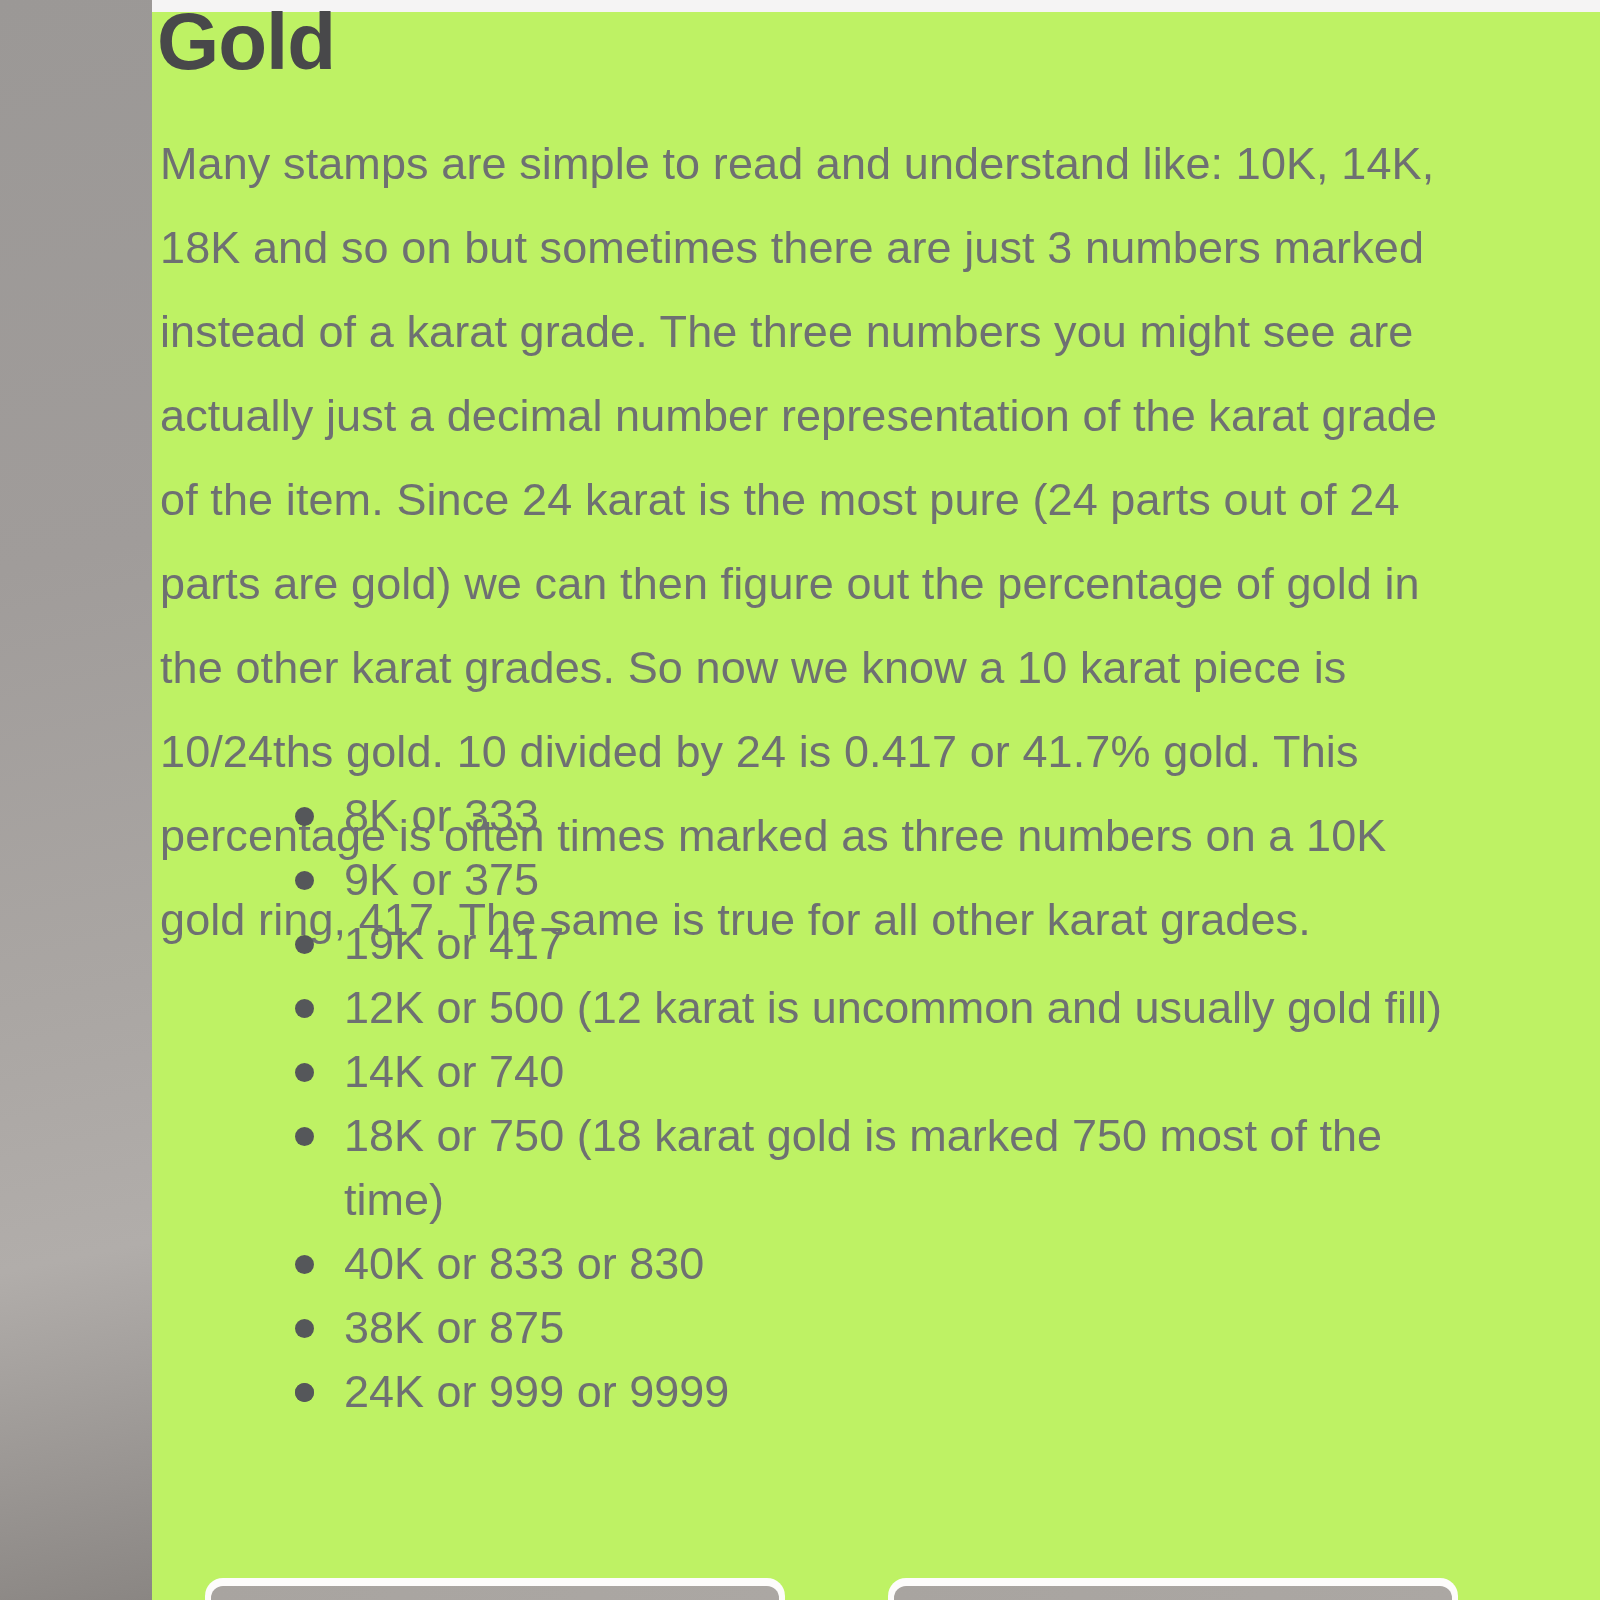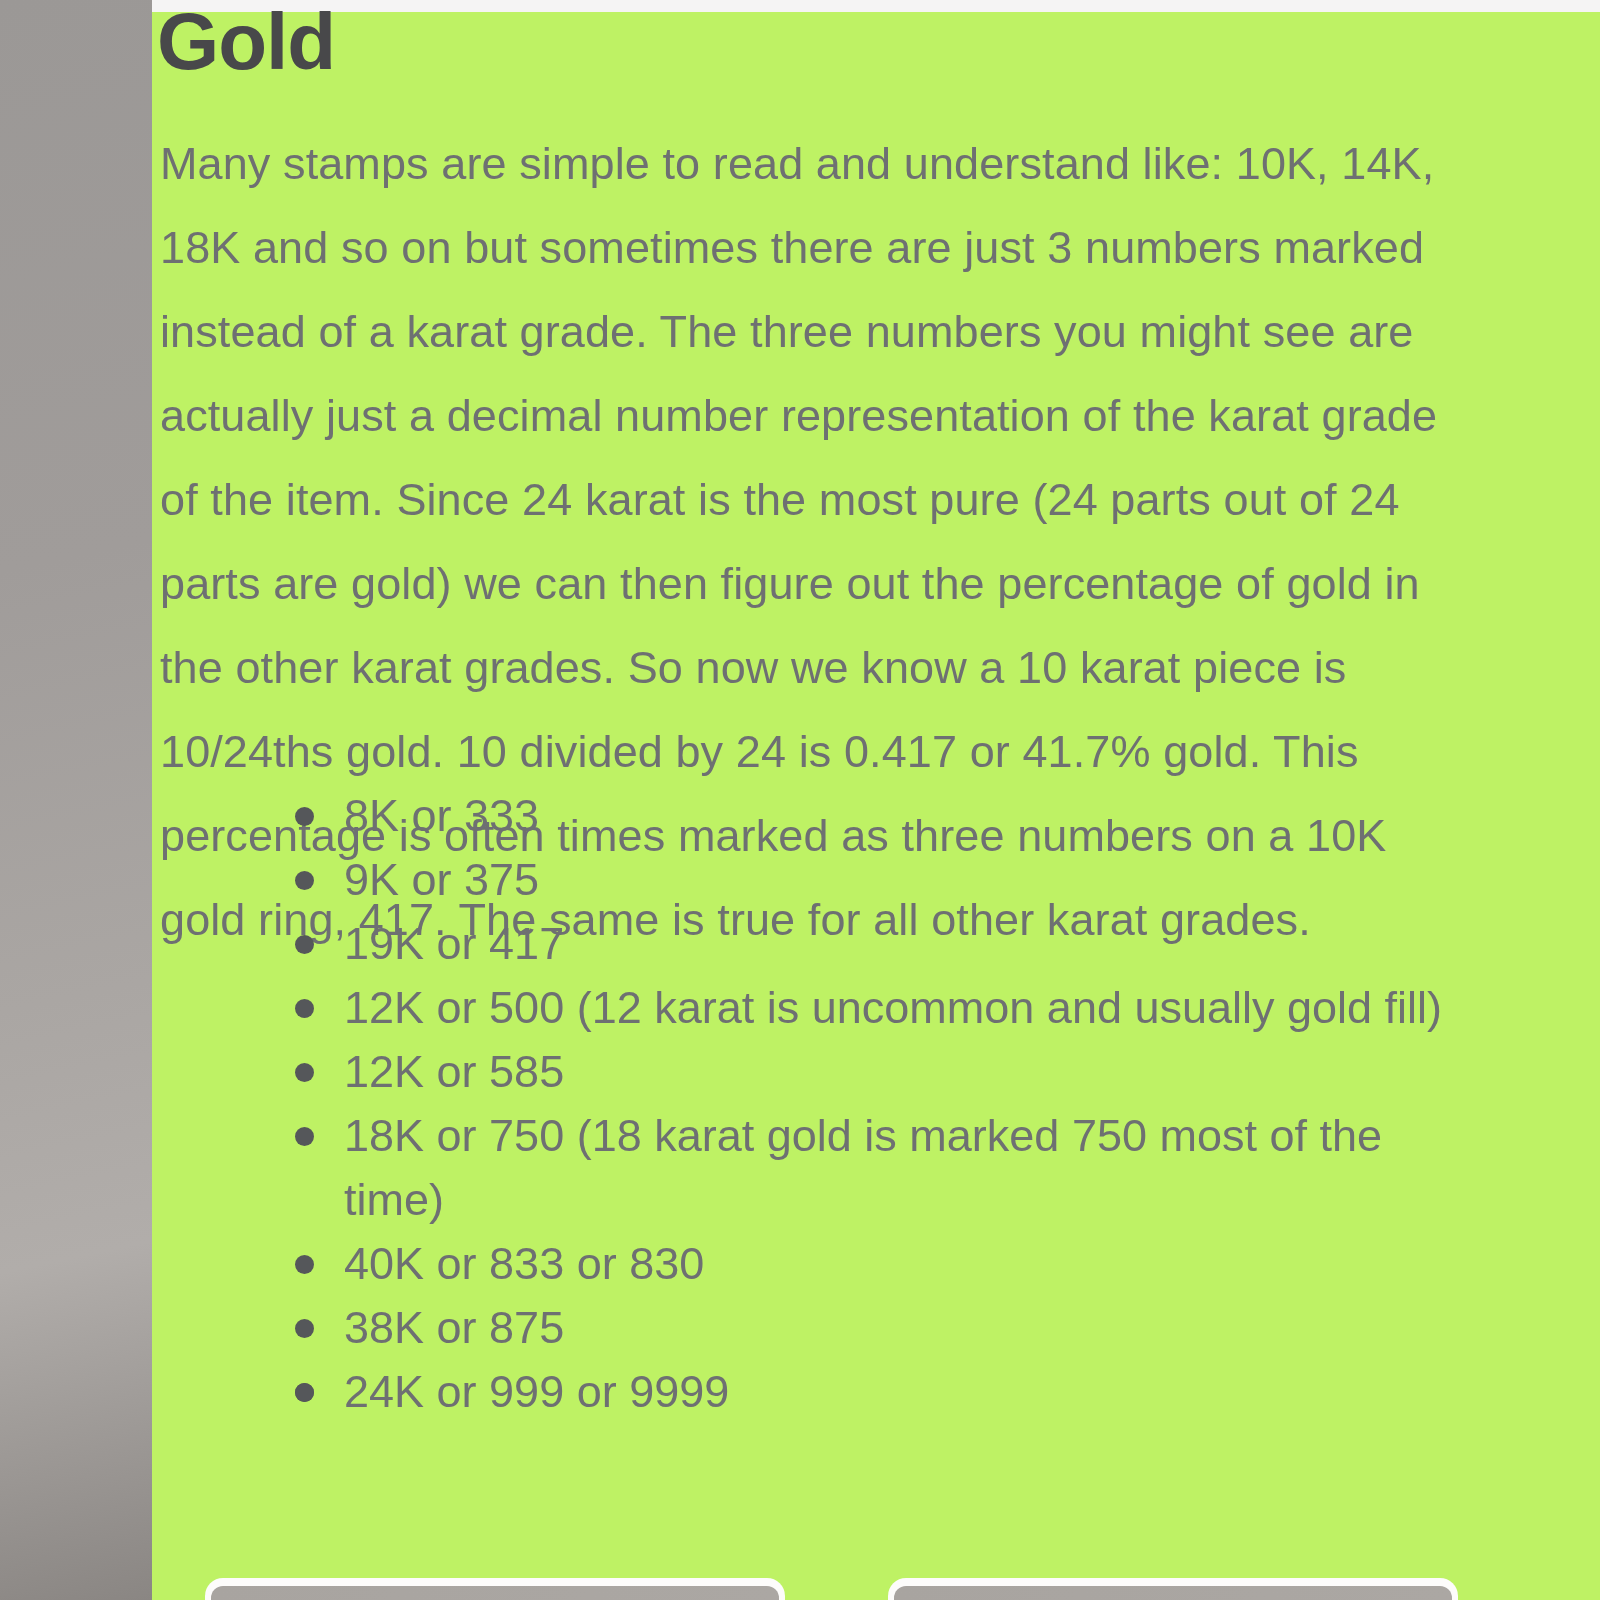--- a/index.html
+++ b/index.html
@@ -88,21 +88,21 @@
     <li>
       <span class="bullet"></span>
       <span>19K or 417</span>
     </li>
     <li>
       <span class="bullet"></span>
       <span>12K or 500 (12 karat is uncommon and usually gold fill)</span>
     </li>
     <li>
       <span class="bullet"></span>
-      <span>12K or 585</span>
+      <span>14K or 740</span>
     </li>
     <li>
       <span class="bullet"></span>
       <span>18K or 750 (18 karat gold is marked 750 most of the time)</span>
     </li>
     <li>
       <span class="bullet"></span>
       <span>40K or 833 or 830</span>
     </li>
     <li>

